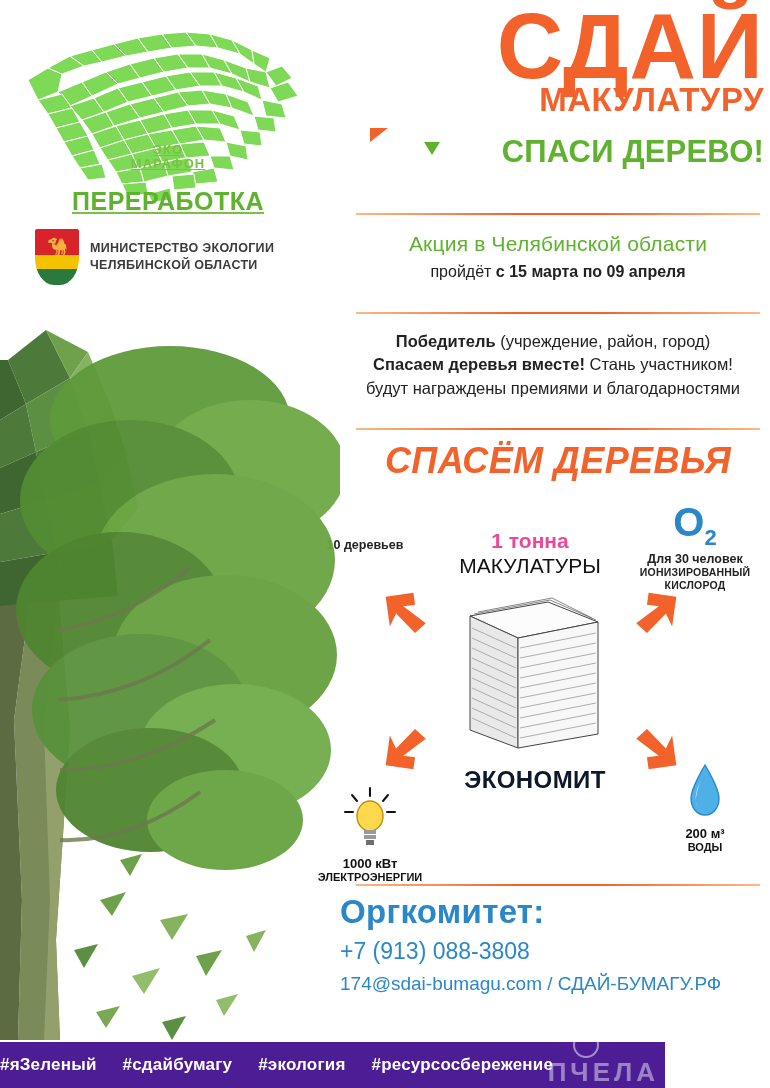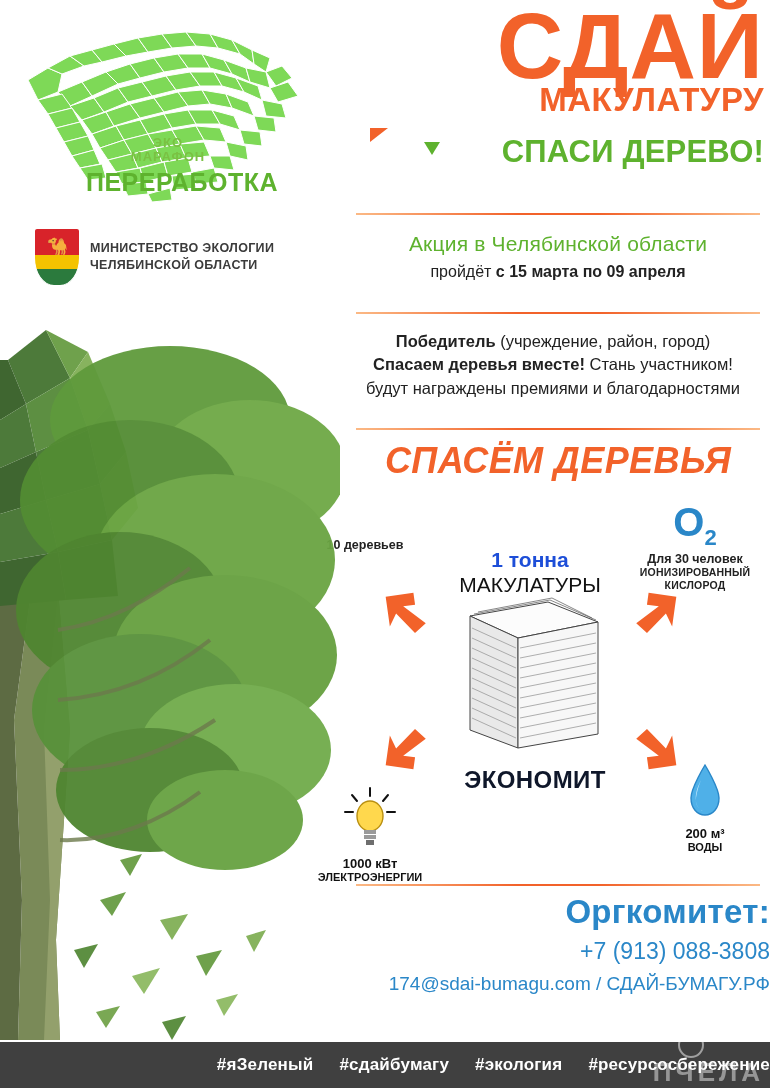--- a/index.html
+++ b/index.html
@@ -9,25 +9,25 @@
     background: #ffffff;
     overflow: hidden;
     position: relative;
   }
   .poster { position: relative; width: 770px; height: 1088px; background: #fff; overflow: hidden; }
 
   
   .map-block { position: absolute; left: 14px; top: 8px; width: 300px; height: 205px; }
   .map-svg { position: absolute; left: 0; top: 0; }
   .eco-label {
-    position: absolute; left: 44px; top: 128px; width: 220px;
-    text-align: center; color: #7ac143; line-height: 1.05;
+    position: absolute; left: 44px; top: 135px; width: 220px;
+    text-align: center; color: #7ac143; line-height: 1.05; text-decoration: underline;
   }
   .eco-line { font-size: 13px; font-weight: bold; letter-spacing: 1px; }
-  .eco-big { font-size: 25px; font-weight: bold; color: #5eb22e; letter-spacing: 0.5px; margin-top: 6px; text-align: right; }
+  .eco-big { font-size: 25px; font-weight: bold; color: #5eb22e; letter-spacing: 0.5px; margin-top: 18px; }
 
   
   .ministry { position: absolute; left: 34px; top: 228px; display: flex; align-items: center; }
   .coat {
     width: 46px; height: 58px; border-radius: 3px 3px 20px 20px / 3px 3px 28px 28px;
     background: linear-gradient(to bottom, #d8232a 0 46%, #f4c300 46% 72%, #2b7a3d 72% 100%);
     position: relative; overflow: hidden; border: 1px solid #fff;
   }
   .coat .camel {
     position: absolute; left: 8px; top: 7px; width: 30px; height: 22px;
@@ -80,21 +80,21 @@
     font-size: 36px; font-weight: bold; font-style: italic; color: #f2622a; letter-spacing: .4px;
   }
 
   
   .info { position: absolute; left: 300px; top: 500px; width: 470px; height: 385px; }
   .ig-trees { position: absolute; left: 10px; top: 38px; width: 110px; text-align: center; font-size: 12.5px; font-weight: bold; color: #222; }
   .ig-ton {
     position: absolute; left: 150px; top: 28px; width: 160px; text-align: center;
     line-height: 1.2;
   }
-  .ig-ton .l1 { font-size: 21px; font-weight: bold; color: #1d4ed8; margin-top: 19px; }
+  .ig-ton .l1 { font-size: 21px; font-weight: bold; color: #ec4899; }
   .ig-ton .l2 { font-size: 21px; color: #111; }
   .ig-o2 { position: absolute; left: 325px; top: 2px; width: 140px; text-align: center; }
   .ig-o2 .o2 { font-size: 40px; font-weight: bold; color: #2a87c8; line-height: 1; }
   .ig-o2 .o2 sub { font-size: 22px; }
   .ig-o2 .t1 { font-size: 12.5px; font-weight: bold; color: #222; margin-top: 3px; }
   .ig-o2 .t2 { font-size: 10.5px; font-weight: bold; color: #222; line-height: 1.25; letter-spacing: .2px; }
 
   .ig-econom {
     position: absolute; left: 140px; top: 266px; width: 190px; text-align: center;
     font-size: 24px; font-weight: bold; color: #0f172a; letter-spacing: .4px;
@@ -103,29 +103,29 @@
   .ig-elec .t1 { font-size: 13px; font-weight: bold; color: #111; margin-top: 4px; }
   .ig-elec .t2 { font-size: 11px; font-weight: bold; color: #111; }
   .ig-water { position: absolute; left: 340px; top: 262px; width: 130px; text-align: center; }
   .ig-water .t1 { font-size: 13px; font-weight: bold; color: #111; margin-top: 2px; }
   .ig-water .t2 { font-size: 11px; font-weight: bold; color: #111; }
 
   .paper-stack { position: absolute; left: 152px; top: 88px; }
   .arrow { position: absolute; }
 
   
-  .contacts { position: absolute; left: 340px; top: 893px; width: 430px; text-align: right; }
+  .contacts { position: absolute; left: 340px; top: 893px; width: 430px; text-align: left; }
   .org { font-size: 33px; font-weight: bold; color: #2a87c8; letter-spacing: .3px; }
   .phone { font-size: 23px; color: #2a87c8; margin-top: 7px; }
   .mail { font-size: 19px; color: #2a87c8; margin-top: 8px; }
 
   
   .footer {
-    position: absolute; left: 0; bottom: 0; width: 770px; height: 46px;
-    background: #404040; display: flex; align-items: center; justify-content: flex-end;
+    position: absolute; left: 0; bottom: 0; width: 665px; height: 46px;
+    background: #4c1d95; display: flex; align-items: center; justify-content: flex-start;
     overflow: hidden;
   }
   .footer-inner { display: flex; gap: 26px; align-items: center; }
   .tag { color: #fff; font-size: 17px; font-weight: bold; letter-spacing: .2px; }
   .watermark {
     position: absolute; right: 6px; bottom: 0px; color: rgba(255,255,255,.45);
     font-size: 26px; font-weight: bold; letter-spacing: 4px;
   }
   .wm-ball {
     position: absolute; right: 66px; bottom: 30px; width: 26px; height: 26px;

